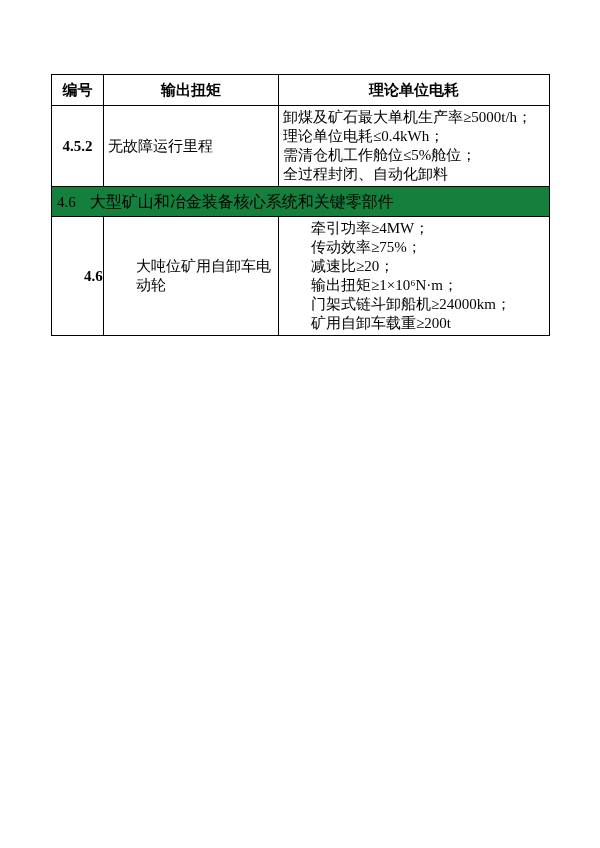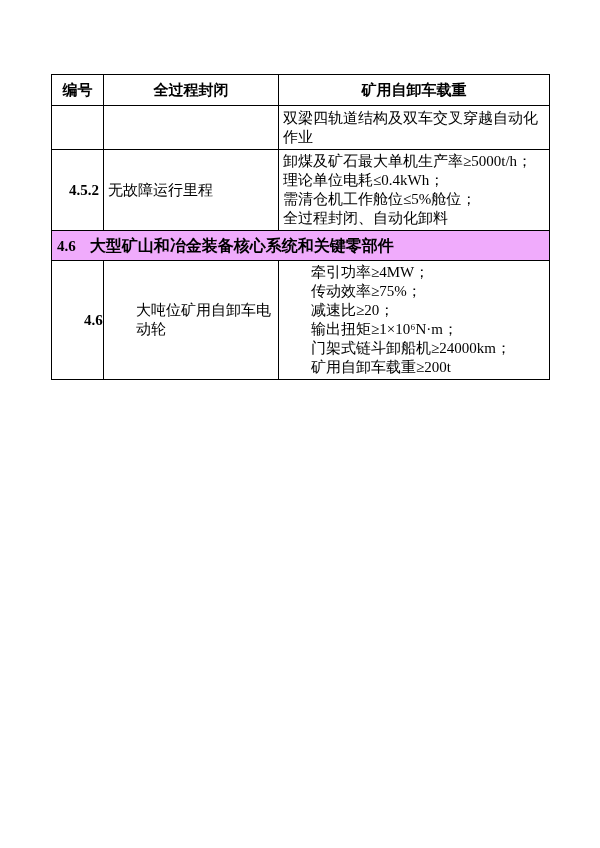--- a/index.html
+++ b/index.html
@@ -36,42 +36,42 @@
   col.c-name { width: 175px; }
   col.c-ind  { width: 271px; }
 
   tr.header-row th {
     height: 26px;
     font-weight: bold;
     text-align: center;
     font-family: "Liberation Serif", "DejaVu Serif", serif;
   }
   td.cell-id {
-    text-align: right;
+    text-align: center;
     font-weight: bold;
     font-family: "Liberation Serif", serif;
   }
   td.cell-name {
     text-align: left;
     padding-left: 7px;
   }
   td.cell-ind {
     text-align: left;
     padding-left: 6px;
     padding-right: 4px;
   }
   tr.row-cont td { height: 39px; }
   tr.row-452 td  { height: 73px; }
   tr.row-461 td  { height: 110px; padding-left: 32px; }
 
   tr.section-row td {
     height: 25px;
-    background: #f0abfc;
+    background: #15803d;
     font-family: "Liberation Sans", "DejaVu Sans", sans-serif;
-    font-weight: bold;
+    font-weight: normal;
     font-size: 16px;
     padding-left: 5px;
   }
   .section-id {
     display: inline-block;
     font-family: "Liberation Serif", serif;
     font-size: 15px;
     margin-right: 14px;
   }
   .ind-line {
@@ -96,31 +96,24 @@
   <table class="spec-table">
     <colgroup>
       <col class="c-id">
       <col class="c-name">
       <col class="c-ind">
     </colgroup>
 
     <tbody>
         <tr class="header-row">
       <th>编号</th>
-      <th>全过程封闭</th>
-      <th>矿用自卸车载重</th>
+      <th>输出扭矩</th>
+      <th>理论单位电耗</th>
     </tr>
 
-    <tr class="row-cont">
-      <td class="cell-id"></td>
-      <td class="cell-name"></td>
-      <td class="cell-ind">
-        <span class="ind-line">双梁四轨道结构及双车交叉穿越自动化作业</span>
-      </td>
-    </tr>
 
     <tr class="row-452">
       <td class="cell-id">4.5.2</td>
       <td class="cell-name">无故障运行里程</td>
       <td class="cell-ind">
         <span class="ind-line">卸煤及矿石最大单机生产率≥5000t/h；</span>
         <span class="ind-line">理论单位电耗≤0.4kWh；</span>
         <span class="ind-line">需清仓机工作舱位≤5%舱位；</span>
         <span class="ind-line">全过程封闭、自动化卸料</span>
       </td>

